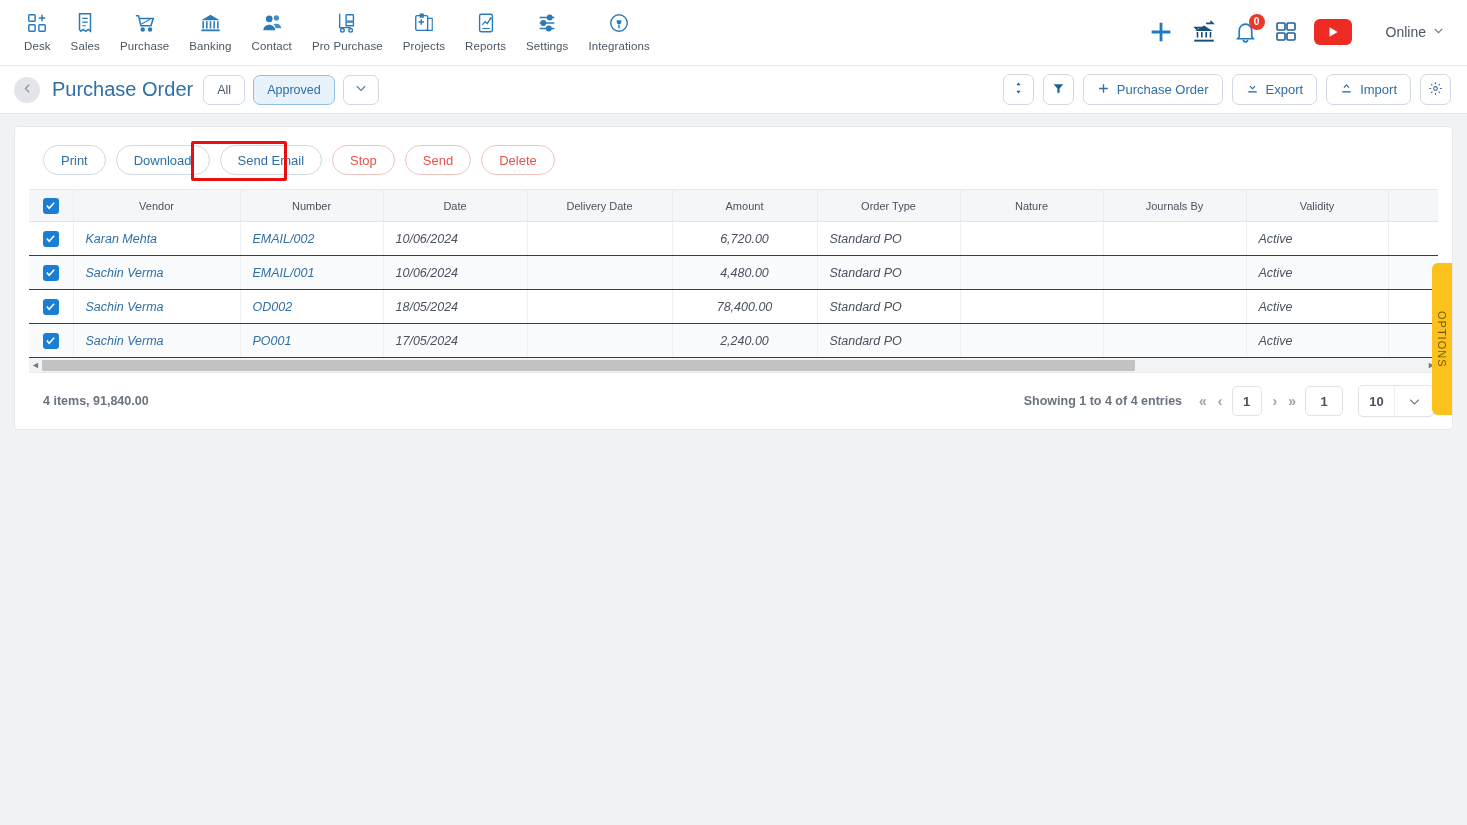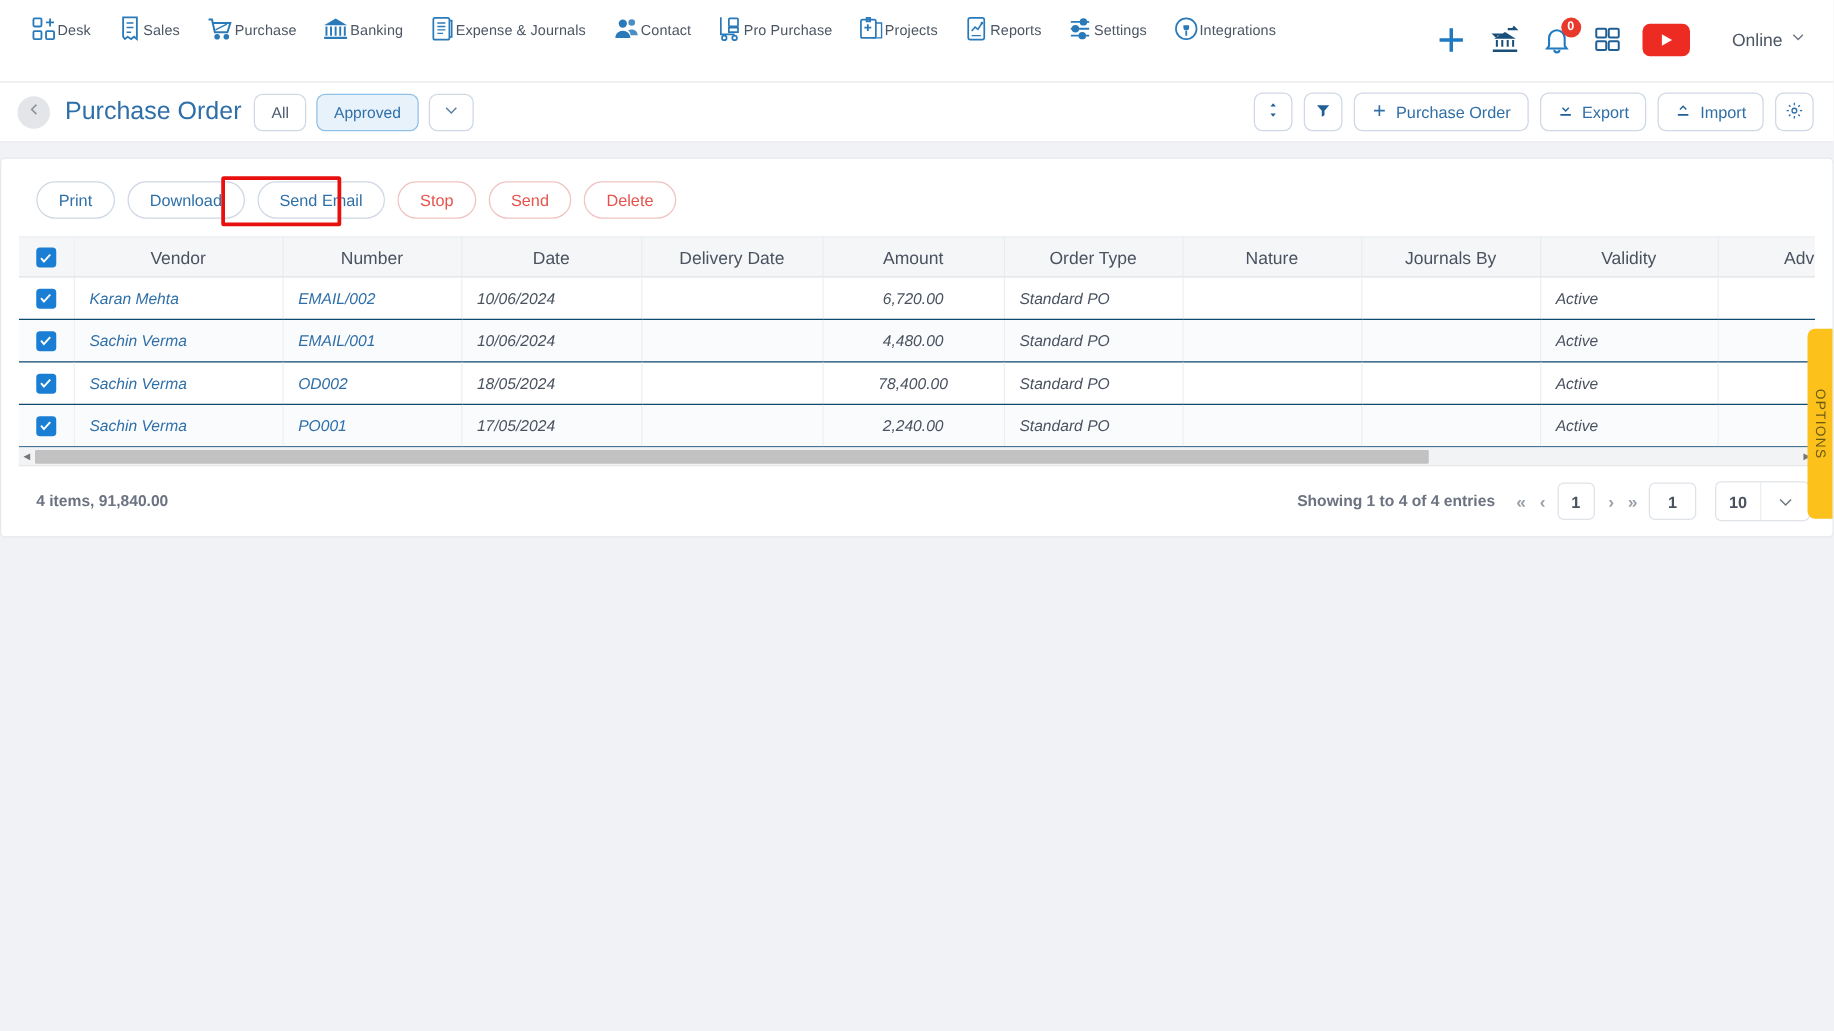--- a/index.html
+++ b/index.html
@@ -17,21 +17,21 @@
     background: #ffffff;
     display: flex;
     align-items: flex-start;
     padding: 8px 14px 0 14px;
     border-bottom: 1px solid #e6e8ec;
     position: relative;
   }
   .nav-items { display: flex; align-items: flex-start; gap: 0; }
   .nav-item {
     display: flex;
-    flex-direction: row;
+    flex-direction: column;
     align-items: center;
     justify-content: flex-start;
     padding: 2px 10px 0 10px;
     cursor: pointer;
     min-width: 44px;
   }
   .nav-item .ico {
     height: 26px;
     display: flex;
     align-items: center;
@@ -135,21 +135,21 @@
     display: flex; align-items: center; gap: 7px;
     padding: 0 13px;
     font-size: 13px;
     color: #2f6fa8;
     cursor: pointer;
     white-space: nowrap;
   }
   .hbtn.sq { padding: 0; width: 31px; justify-content: center; }
 
   
-  .wrap { padding: 12px 0; }
+  .wrap { padding: 12px 14px; }
   .card {
     background: #fff;
     border: 1px solid #e6e8ec;
     border-radius: 4px;
     padding: 14px 14px 0 14px;
     position: relative;
   }
 
   .actionbar {
     display: flex;
@@ -183,21 +183,21 @@
     overflow: hidden;
     position: relative;
   }
   table { border-collapse: collapse; width: 1520px; table-layout: fixed; }
   thead th {
     background: #f5f6f7;
     border-top: 1px solid #e6e8ec;
     border-bottom: 1px solid #e1e4e8;
     border-right: 1px solid #e9ecef;
     height: 32px;
-    font-size: 14px;
+    font-size: 11px;
     font-weight: normal;
     color: #4a5260;
     text-align: center;
     padding: 0 8px;
   }
   tbody td {
     border-bottom: 1px solid #0c4a6e;
     border-right: 1px solid #edeff2;
     height: 34px;
     font-size: 12.5px;
@@ -344,30 +344,20 @@
       <span class="ico">
         <svg width="23" height="22" viewBox="0 0 24 24" fill="none" stroke="#2a7ab9" stroke-width="1.5">
           <path d="M2 9l10-6 10 6H2z" fill="#2a7ab9" stroke="none"></path>
           <path d="M4 10v8M8 10v8M12 10v8M16 10v8M20 10v8" stroke-width="1.7"></path>
           <path d="M2 20h20" stroke-width="2"></path>
         </svg>
       </span>
       <span class="lbl">Banking</span>
     </div>
 
-    <div class="nav-item">
-      <span class="ico">
-        <svg width="22" height="22" viewBox="0 0 24 24" fill="none" stroke="#2a7ab9" stroke-width="1.5">
-          <rect x="4" y="2.5" width="14" height="19" rx="1.5"></rect>
-          <path d="M18 5h2v14h-2"></path>
-          <path d="M7.5 7h7M7.5 10h7M7.5 13h7M7.5 16h5" stroke-width="1.2"></path>
-        </svg>
-      </span>
-      <span class="lbl">Expense &amp; Journals</span>
-    </div>
 
     <div class="nav-item">
       <span class="ico">
         <svg width="24" height="22" viewBox="0 0 24 24" fill="#2a7ab9">
           <circle cx="9" cy="7.5" r="3.6"></circle>
           <path d="M2.5 20c0-3.7 2.9-6.2 6.5-6.2s6.5 2.5 6.5 6.2z"></path>
           <circle cx="16.8" cy="6.5" r="2.9" opacity=".85"></circle>
           <path d="M13.5 13.4c1-.5 2.1-.7 3.3-.7 3 0 5.2 2 5.2 5h-6.2c0-1.7-.9-3.3-2.3-4.3z" opacity=".85"></path>
         </svg>
       </span>

